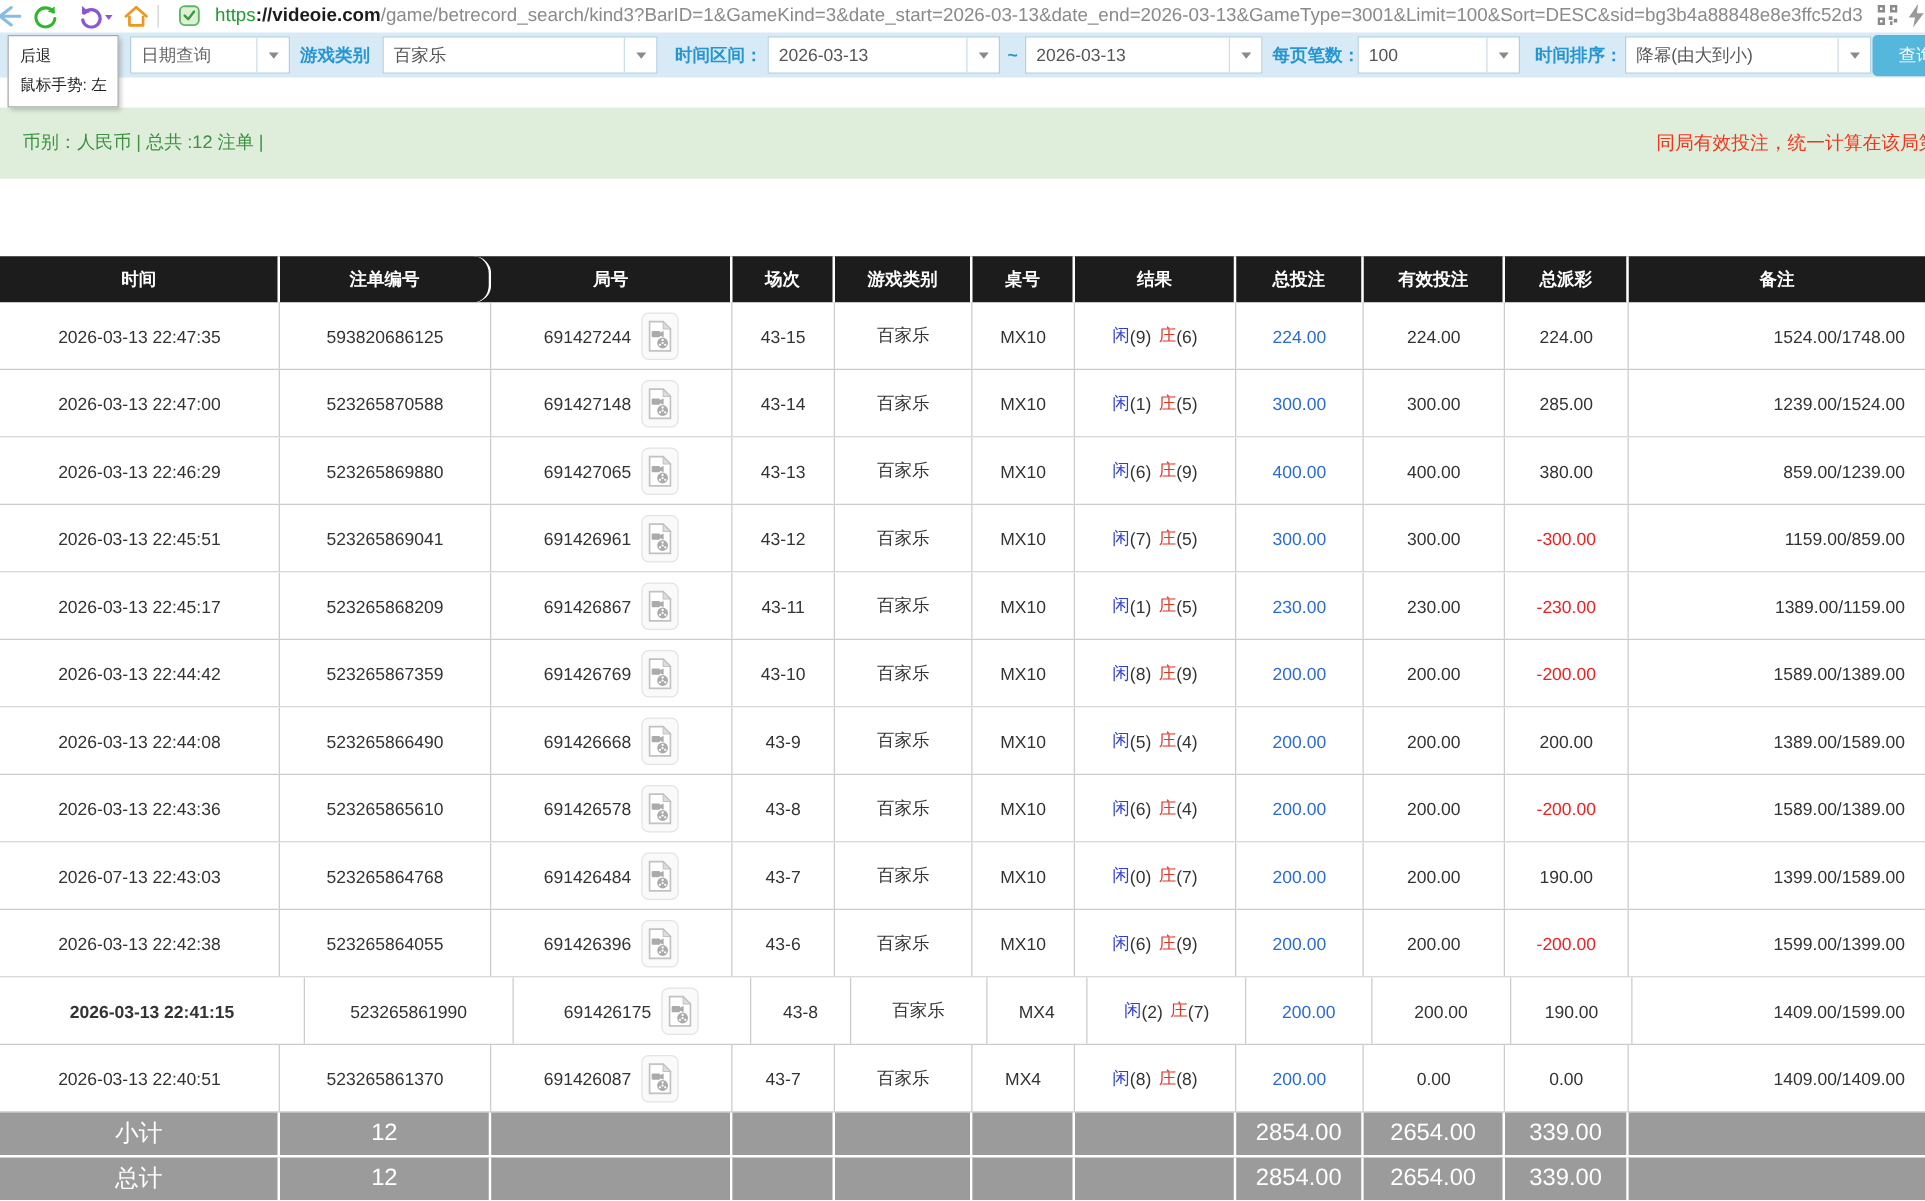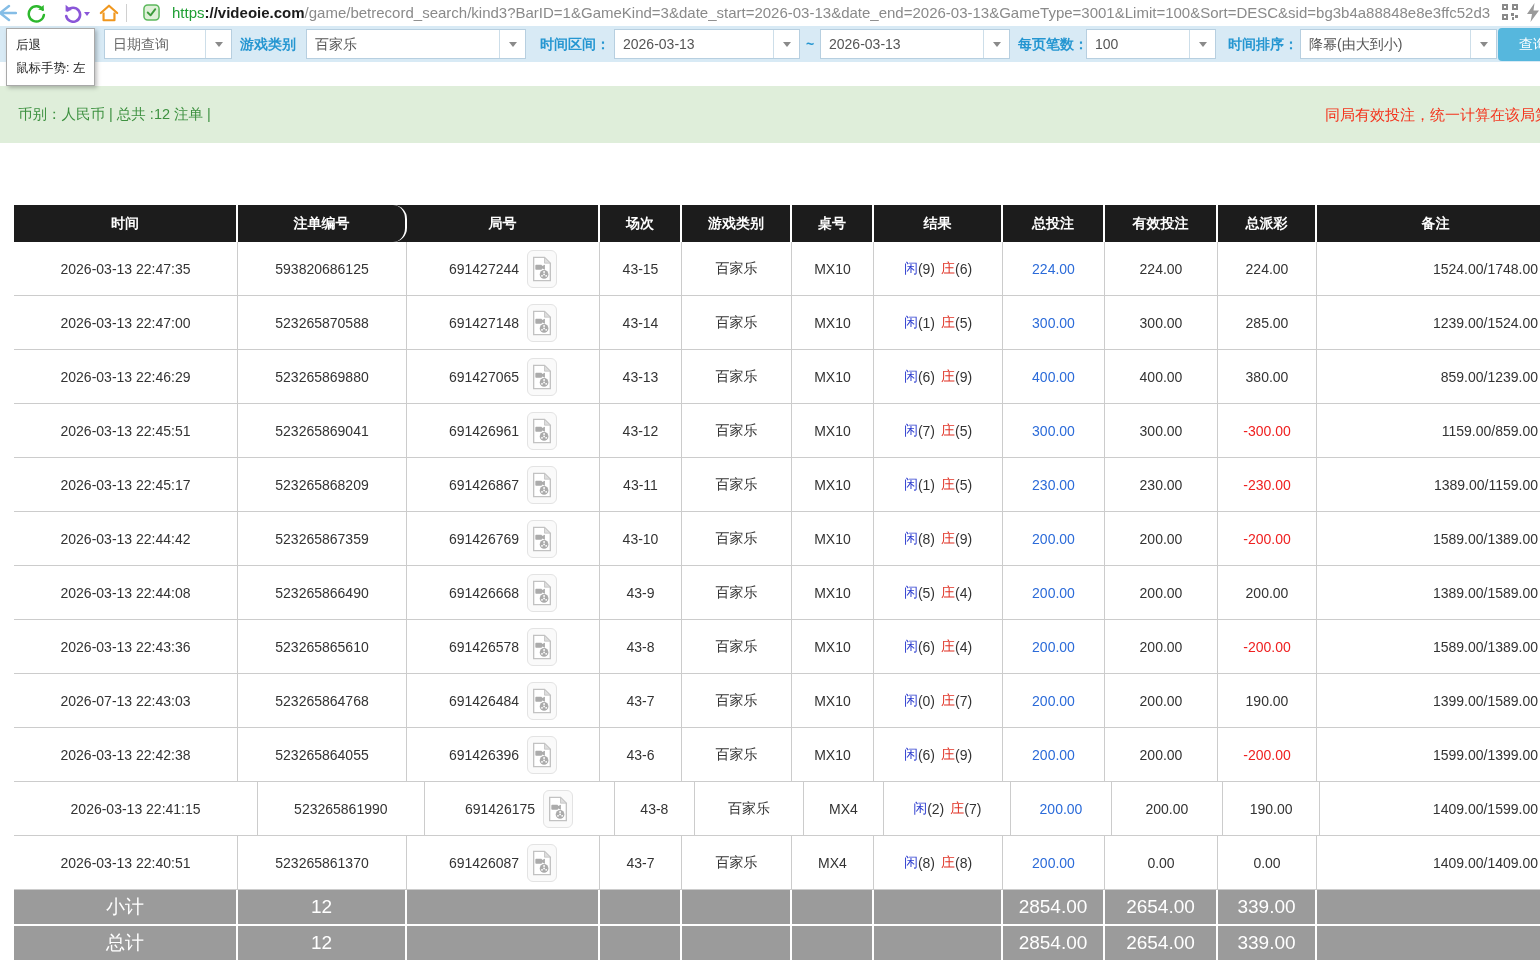--- a/index.html
+++ b/index.html
@@ -36,21 +36,21 @@
   .tilde { position:absolute; top:0; height:36px; line-height:36px; font-size:14px; font-weight:bold; color:#2596d1; }
   .search-btn { position:absolute; left:1498px; top:2px; width:70px; height:33px; background:#56b7dd;
     border-radius:4px; color:#fff; font-size:14px; text-align:center; line-height:33px; }
 
   
   .info-bar { position:absolute; top:86px; left:0; width:1540px; height:57px; background:#dfeeda; }
   .info-left { position:absolute; left:18px; top:0; height:57px; line-height:57px; font-size:14.5px; color:#3d9140; white-space:nowrap; }
   .info-right { position:absolute; left:1325px; top:0; height:57px; line-height:57px; font-size:15px; color:#f4331c; white-space:nowrap; }
 
   
-  .bet-table { position:absolute; top:205px; left:0; width:1540px;padding-left:14px; }
+  .bet-table { position:absolute; top:205px; left:0; width:1540px; }
   .trow { display:flex; width:1540px; }
   .thead-row { background:#1c1c1c; height:37px; }
   .th { color:#fff; font-size:14px; font-weight:bold; display:flex; align-items:center; justify-content:center;
         border-right:2px solid #fff; }
   .th:last-child { border-right:none; }
   .data-row { height:54px; border-bottom:1px solid #ccc; background:#fff; }
   .td { font-size:14px; color:#333; display:flex; align-items:center; justify-content:center;
         border-right:1px solid #ccc; overflow:hidden; }
   .td:last-child { border-right:none; }
   .td.remark { justify-content:flex-end; padding-right:16px; }
@@ -532,21 +532,21 @@
           <span class="res-v">(9)</span>
         </div>
         <div class="td" style="width: 102px;">
           <span class="blue-amt">200.00</span>
         </div>
         <div class="td" style="width: 113px;">200.00</div>
         <div class="td neg" style="width: 99px;">-200.00</div>
         <div class="td remark" style="width: 237px;">1599.00/1399.00</div>
       </div>
       <div class="trow data-row">
-        <div class="td" style="width: 248px;">2026-03-13 22:41:15</div>
+        <div class="td" style="width: 248px; font-weight: bold;">2026-03-13 22:41:15</div>
         <div class="td" style="width: 169px;">523265861990</div>
         <div class="td" style="width: 193px;">
           <span>691426175</span>
   <span class="video-btn">
             <svg width="20" height="26" viewBox="0 0 24 30">
               <path d="M2 1 H15 L22 8 V29 H2 Z" fill="#fff" stroke="#c2c2c2" stroke-width="1.6"></path>
               <path d="M15 1 L22 8 H15 Z" fill="#ddd" stroke="#c2c2c2" stroke-width="1"></path>
               <rect x="4" y="10" width="8" height="6" rx="1" fill="#ababab"></rect>
               <path d="M12 11.5 L15.5 10 V16 L12 14.5 Z" fill="#ababab"></path>
               <circle cx="14.5" cy="21.5" r="5.2" fill="#ababab"></circle>

